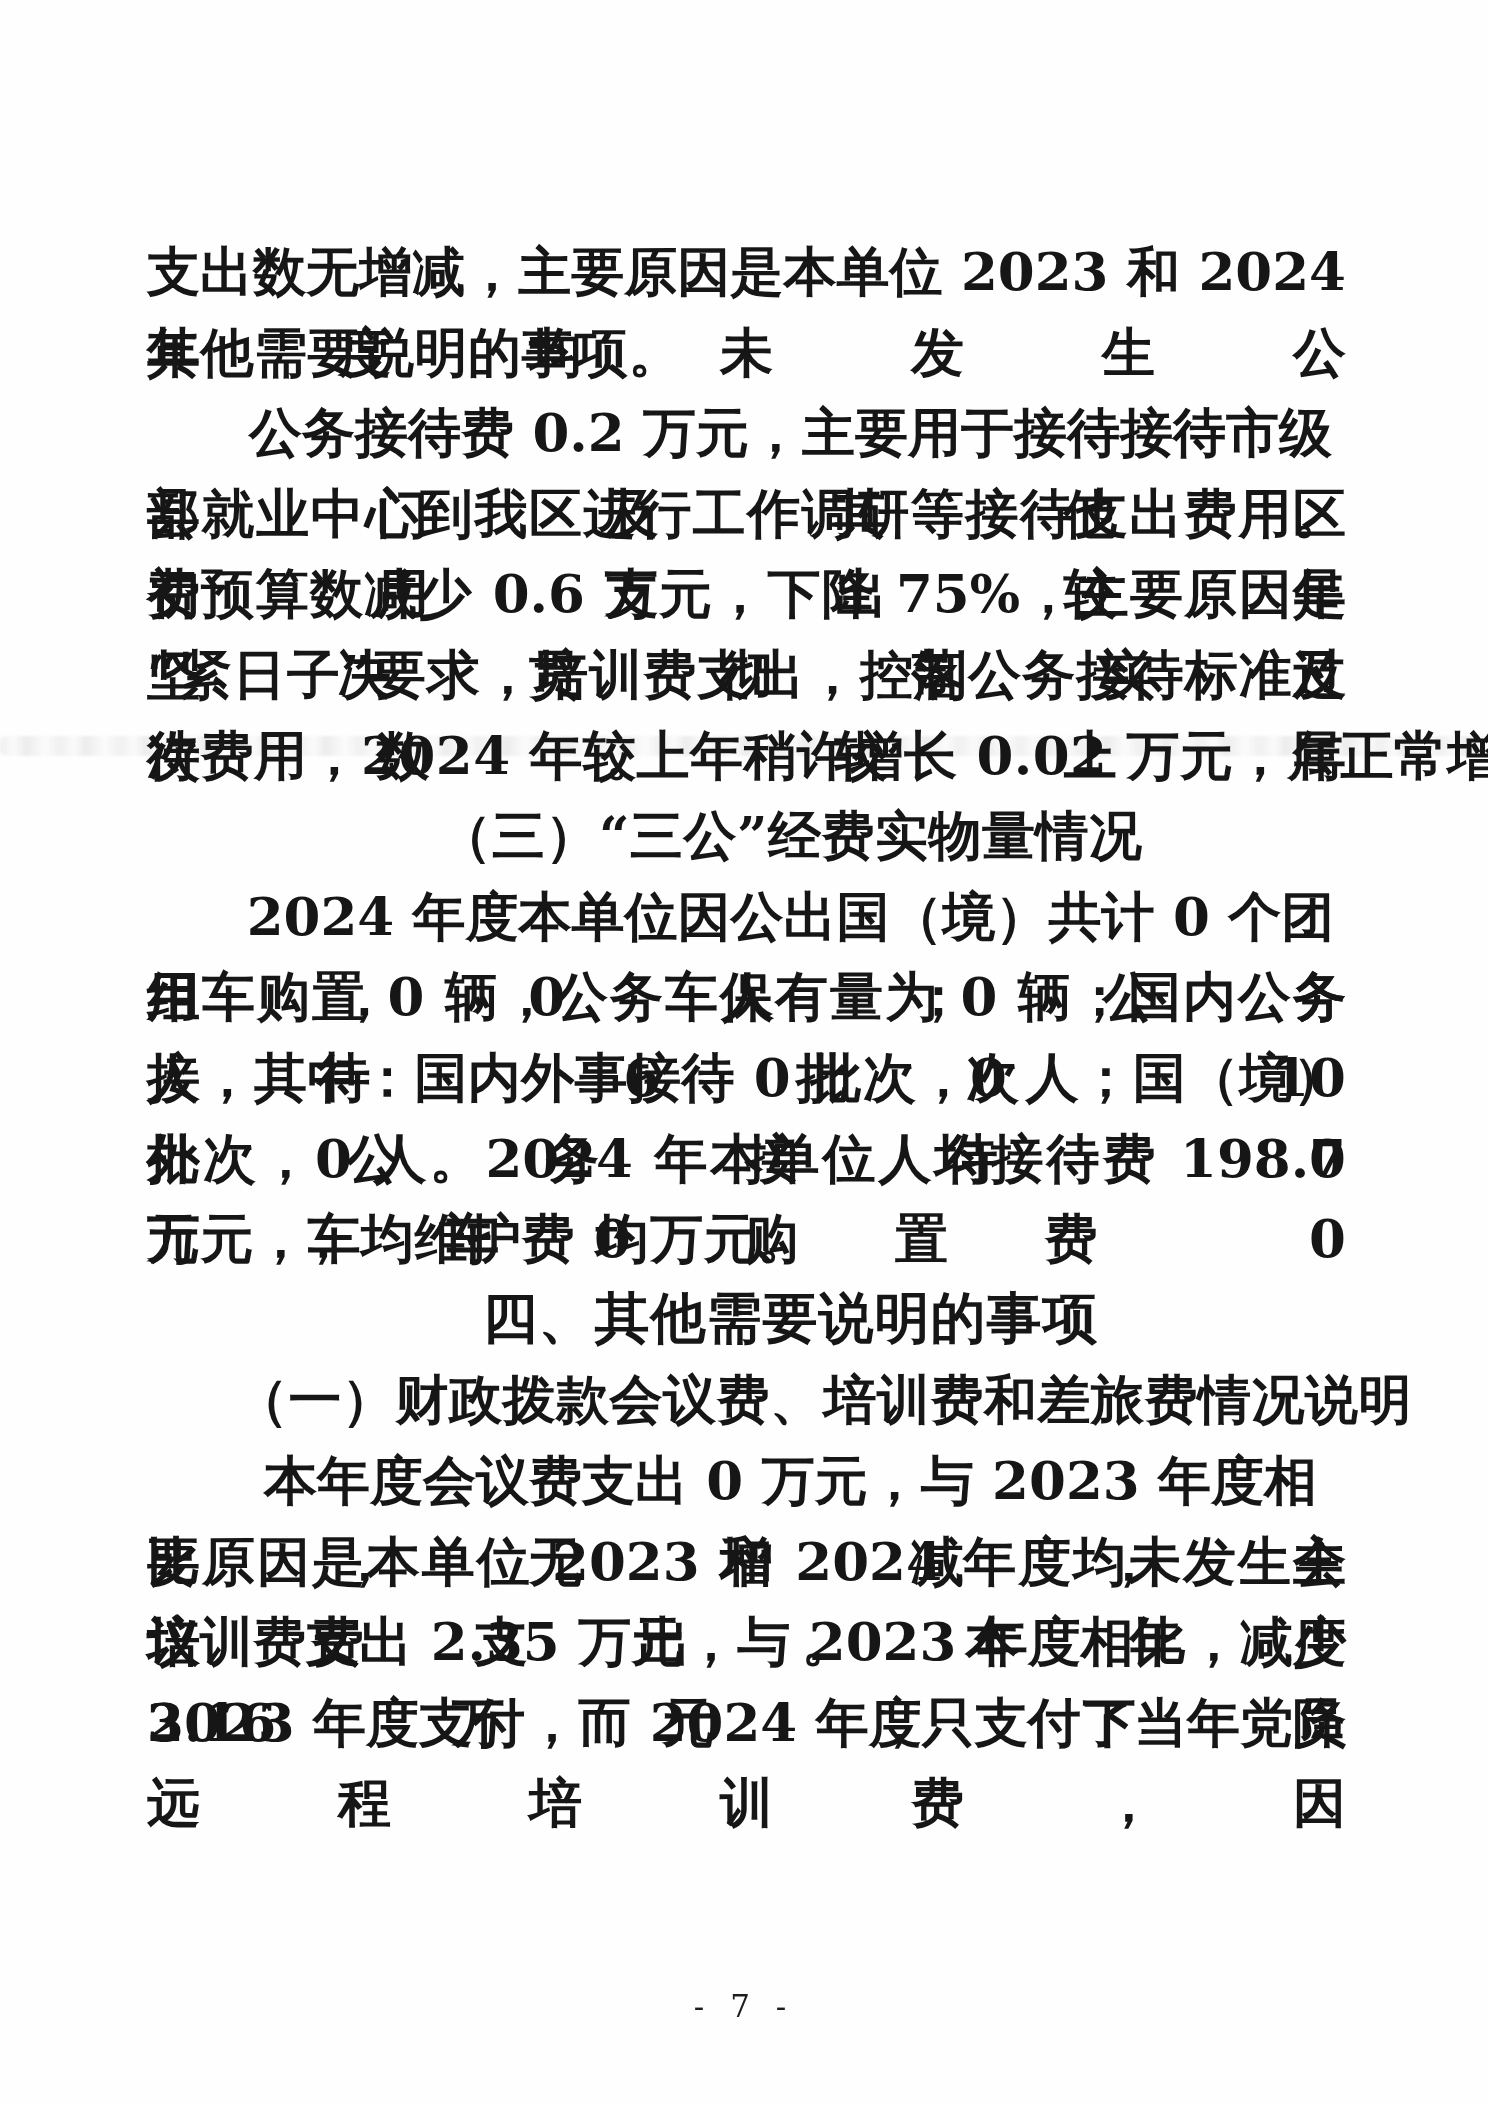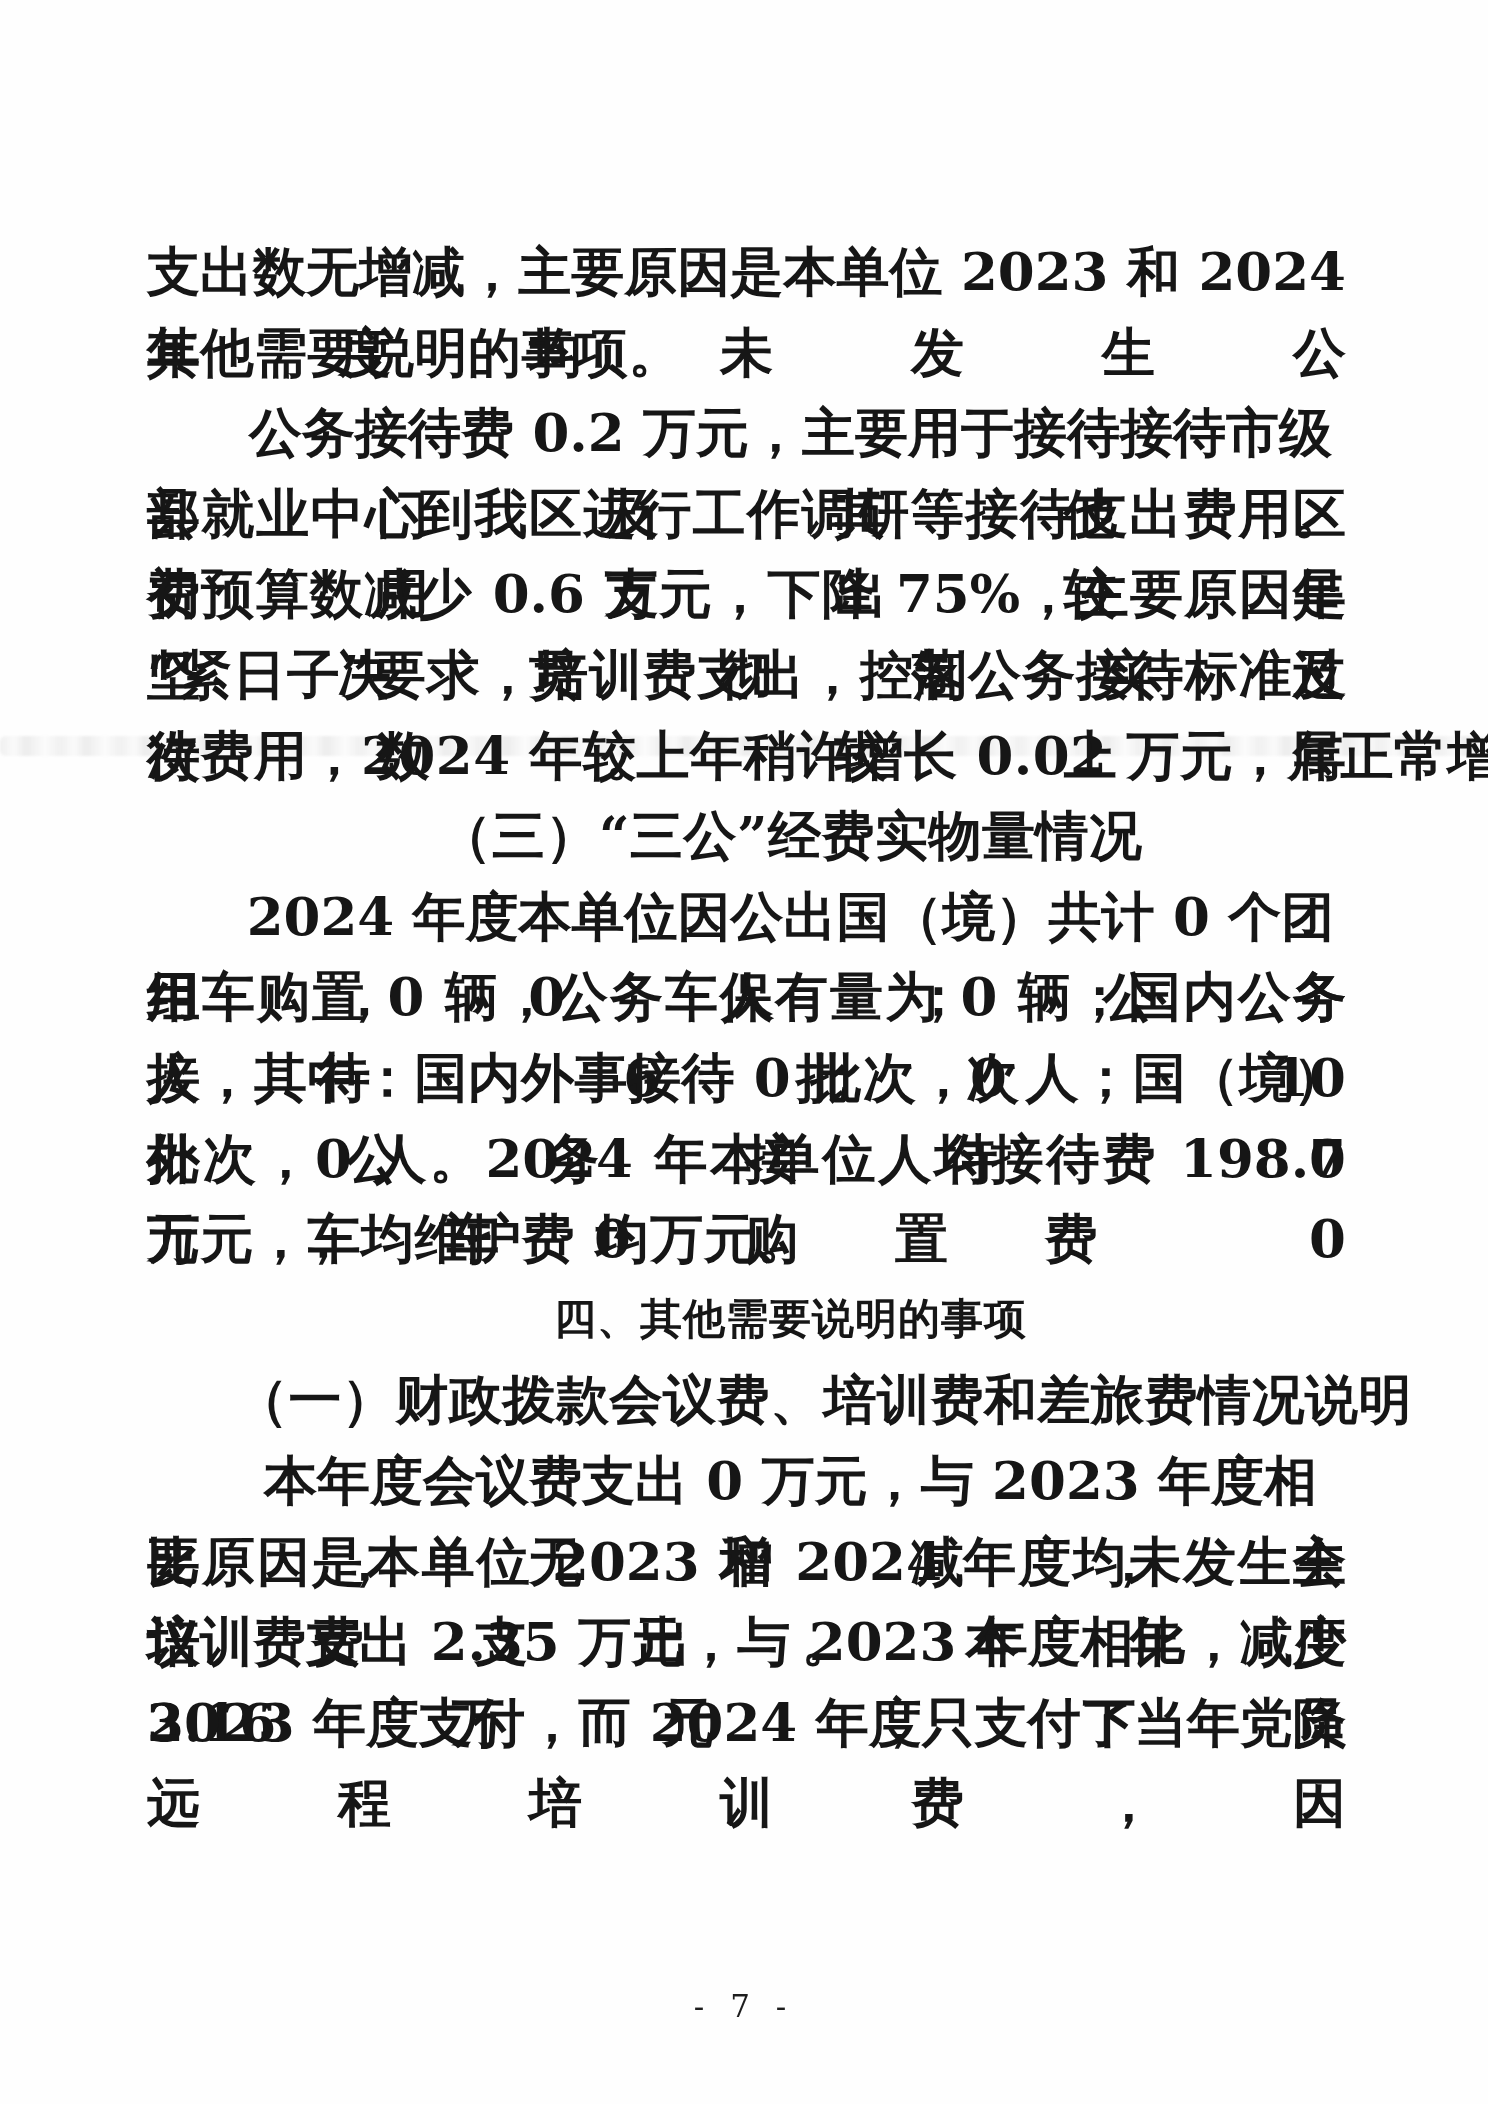--- a/index.html
+++ b/index.html
@@ -55,23 +55,23 @@
   .line.justify {
     white-space: normal;
     text-align: justify;
     text-align-last: justify;
     letter-spacing: 0;
   }
 
   .line.indent { text-indent: 88px; text-align: center; }
 
   .line.heading {
-    font-family: Liberation Sans, sans-serif;
+    font-family: Liberation Serif, serif;
     font-weight: bold;
-    font-size: 42px;
+    font-size: 55px;
     letter-spacing: 1px;
   }
 
   .page-number {
     position: absolute;
     left: 0;
     top: 1988px;
     width: 1488px;
     text-align: center;
     font-size: 31px;

